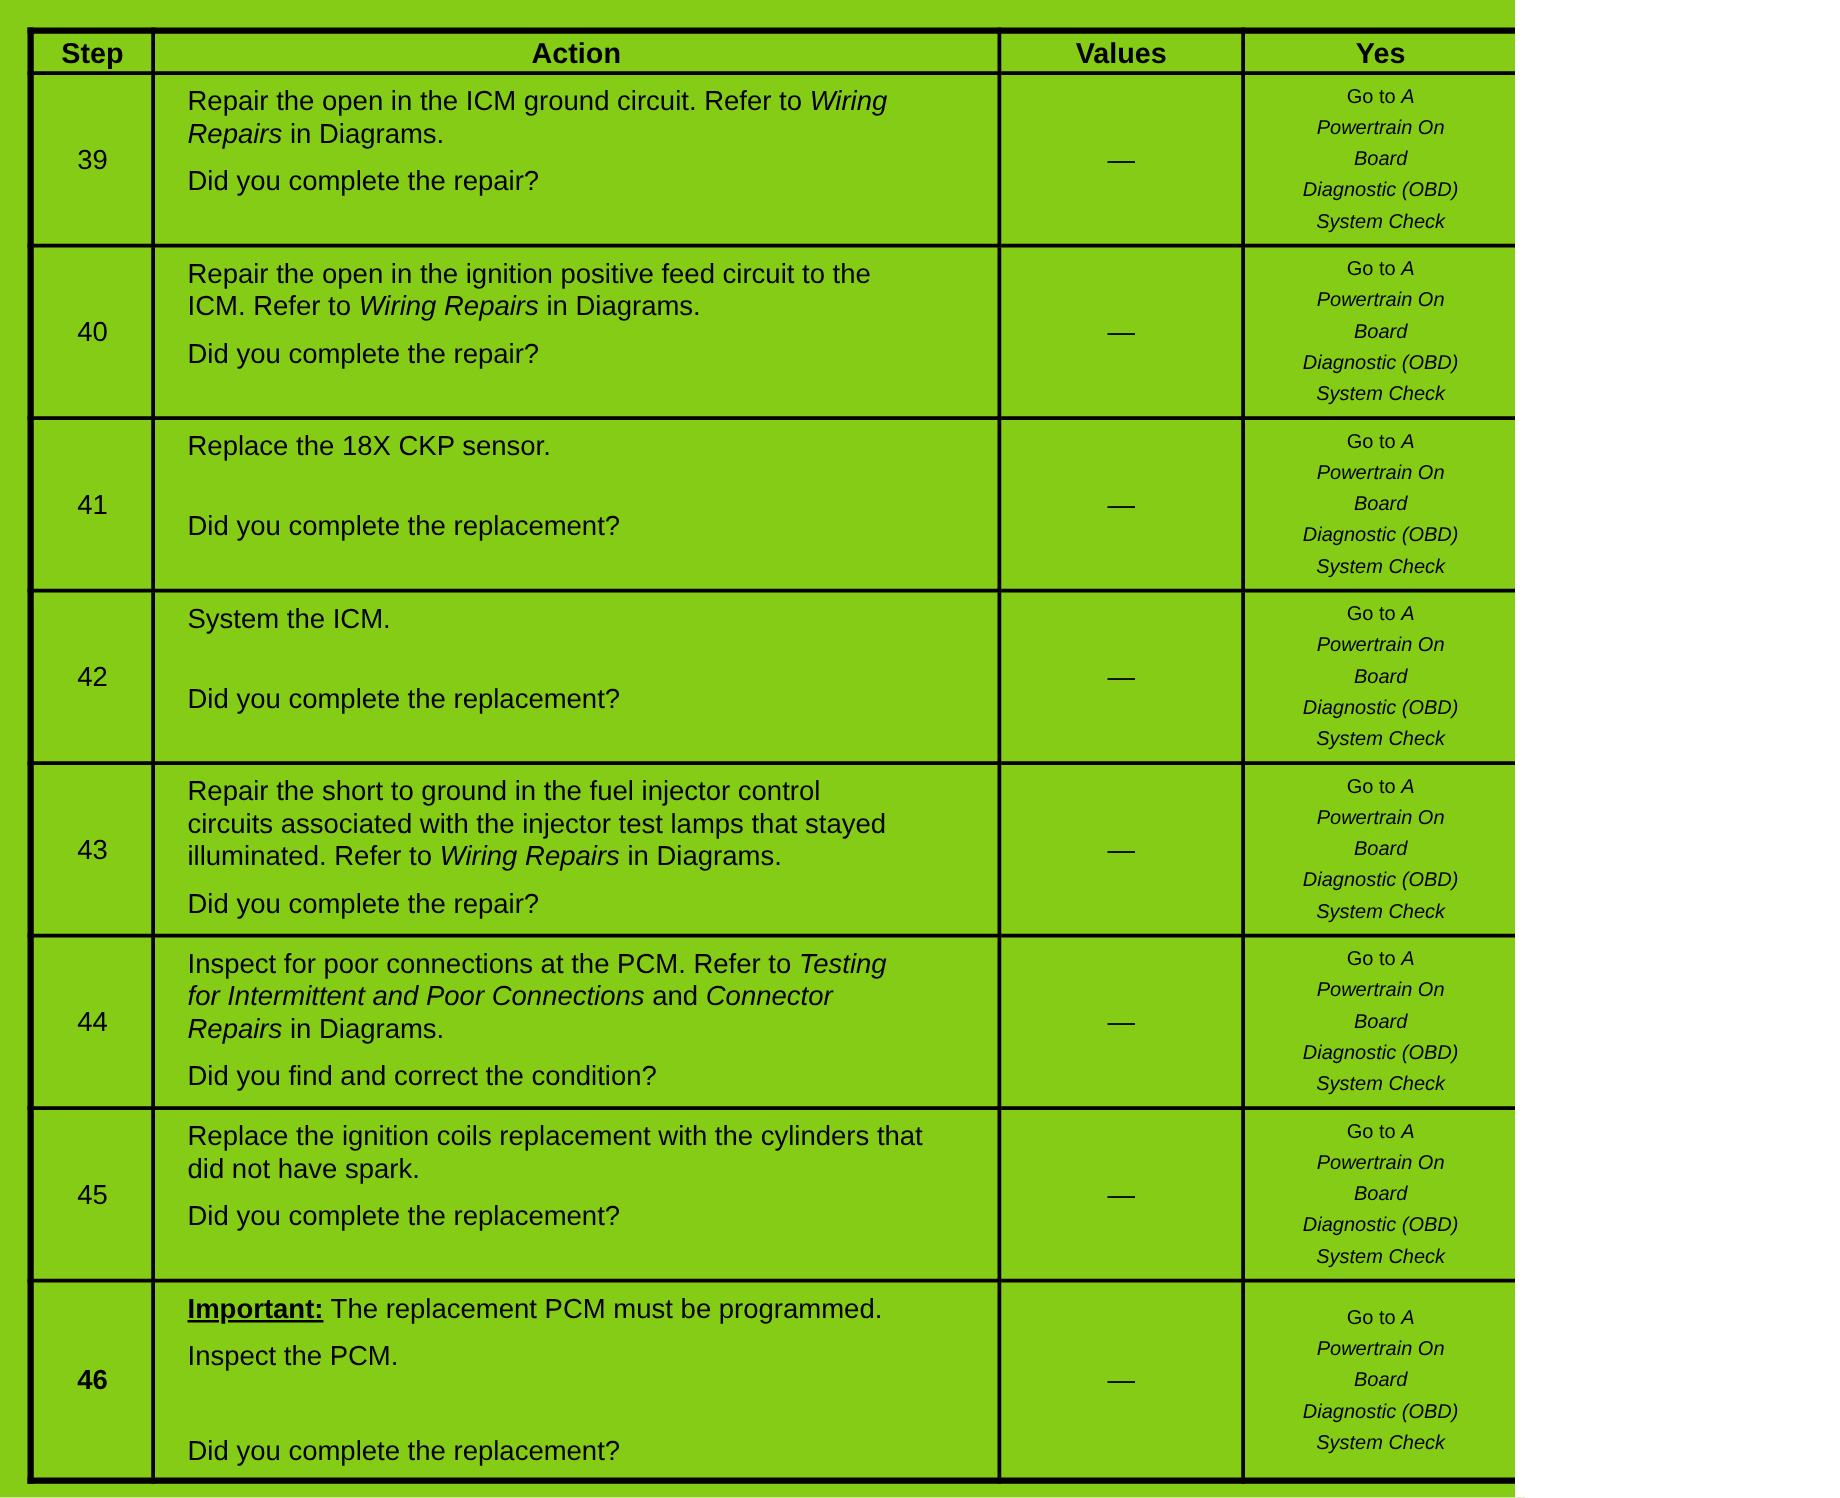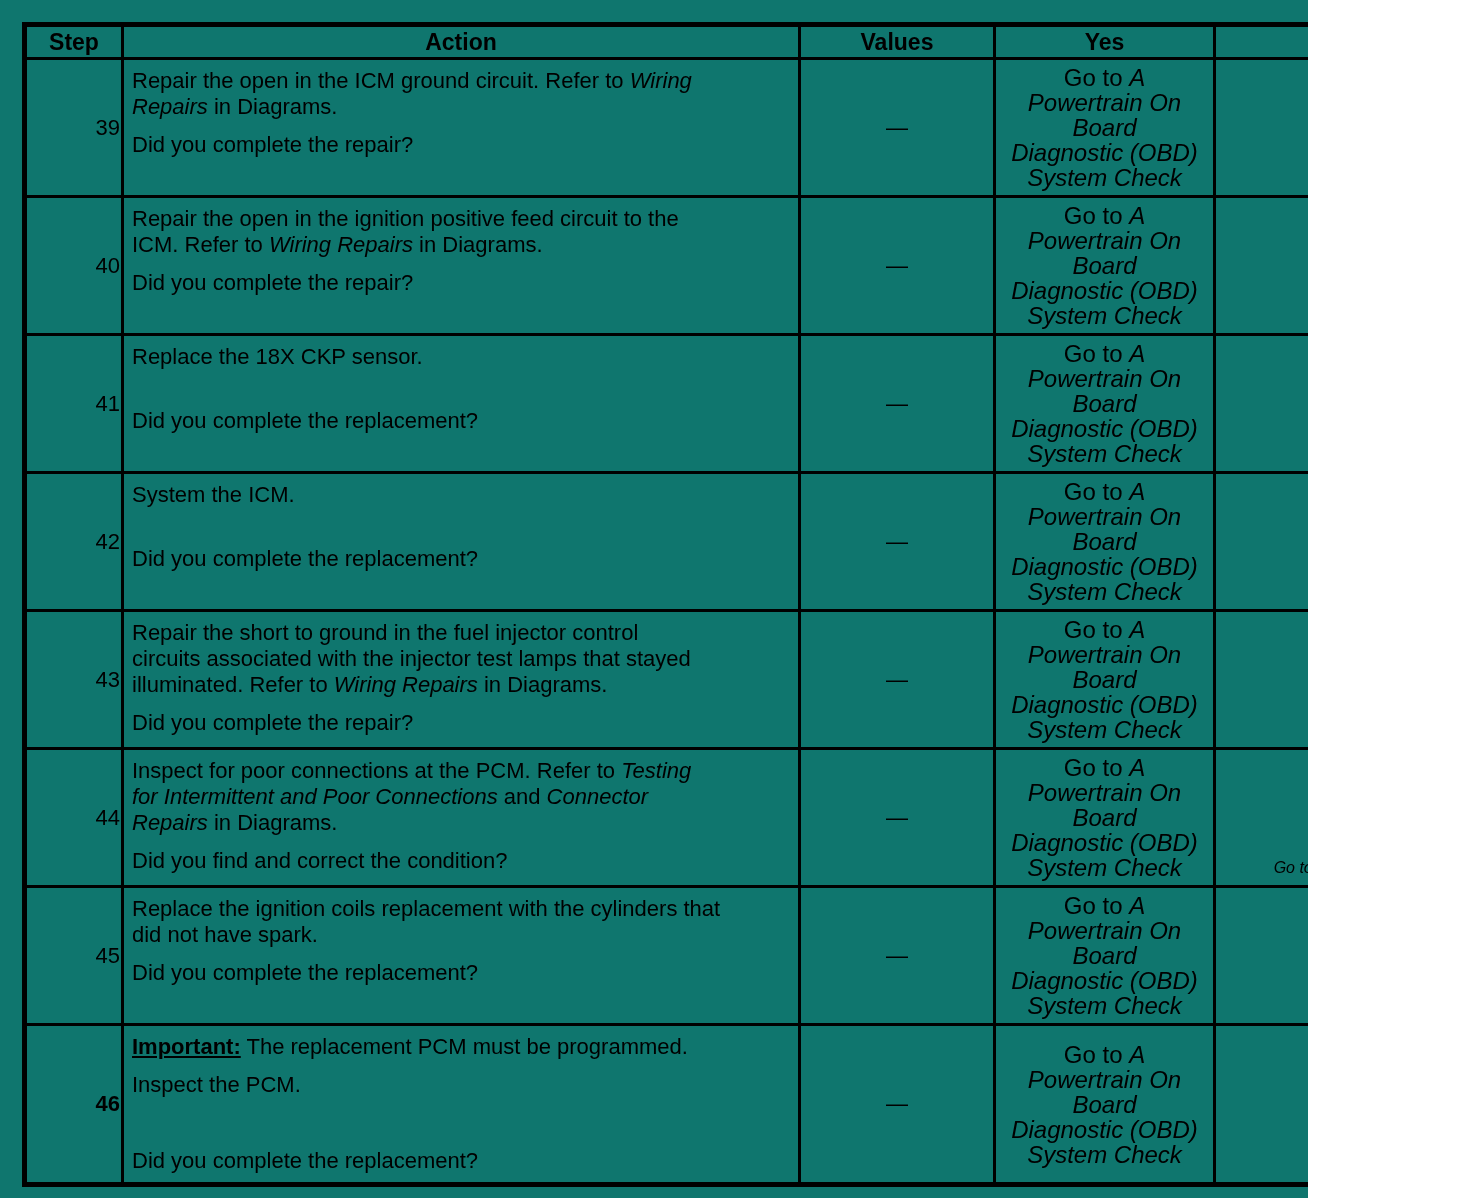--- a/index.html
+++ b/index.html
@@ -6,23 +6,23 @@
     margin: 0;
     padding: 0;
     background: #ffffff;
     width: 1472px;
     height: 1198px;
     font-family: "Liberation Sans", sans-serif;
     color: #000000;
   }
   .page {
     position: relative;
-    width: 1308px;
+    width: 1212px;
     height: 1198px;
-    background: #0f766e;
+    background: #84cc16;
     overflow: hidden;
   }
   table.diag {
     position: absolute;
     left: 22px;
     top: 22px;
     width: 1408px;
     border-collapse: collapse;
     table-layout: fixed;
     border: 5px solid #000;
@@ -34,44 +34,44 @@
   table.diag th {
     height: 28px;
     font-size: 23px;
     font-weight: bold;
     text-align: center;
     vertical-align: middle;
     padding: 1px 0;
   }
   tr.data-row { height: 138px; }
   td.cell-step {
-    text-align: right;
+    text-align: center;
     vertical-align: middle;
     font-size: 22px;
   }
   td.cell-step.italic { font-weight: bold; }
   td.cell-action {
     vertical-align: top;
-    padding: 8px 18px 8px 8px;
+    padding: 8px 18px 8px 26px;
     font-size: 22px;
     line-height: 26px;
   }
   td.cell-action .para { white-space: pre-wrap; }
   td.cell-action .para + .para { margin-top: 12px; }
   td.cell-action .para.g1 { margin-top: 38px; }
   td.cell-action .para.g2 { margin-top: 50px; }
   td.cell-values, td.cell-no {
     text-align: center;
     vertical-align: middle;
     font-size: 22px;
   }
   td.cell-yes {
     text-align: center;
     vertical-align: middle;
-    font-size: 24px;
+    font-size: 16px;
     line-height: 25px;
     padding: 2px 2px;
   }
   td.cell-no.bottom {
     vertical-align: bottom;
     padding-bottom: 8px;
     font-size: 16px;
   }
   .it { font-style: italic; }
   .bd { font-weight: bold; text-decoration: underline; }

